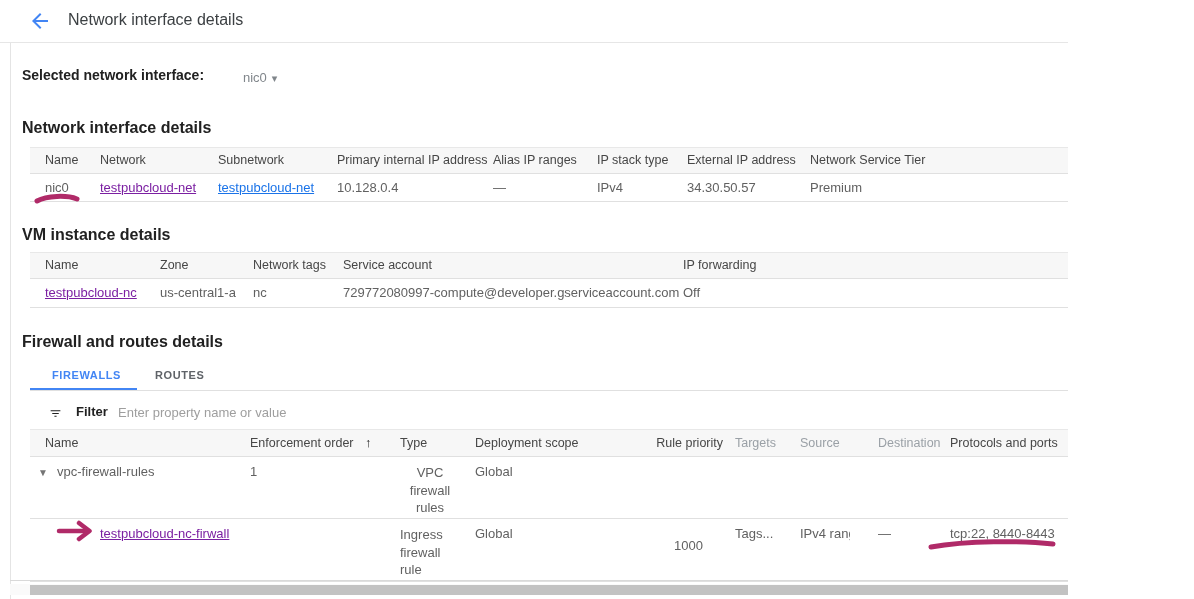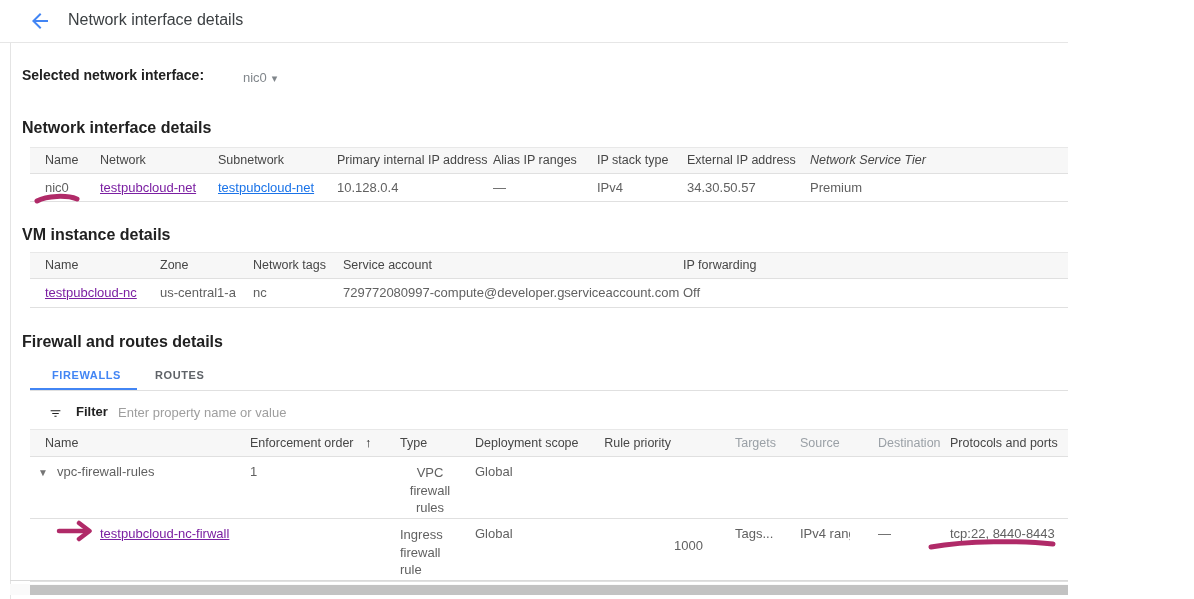--- a/index.html
+++ b/index.html
@@ -74,21 +74,21 @@
   <div class="section-h" style="left:22px;top:119px;">Network interface details</div>
   <div class="tbl" style="top:147px;">
     <div class="thead">
       <div class="hdr-cell" style="left:15px;">Name</div>
       <div class="hdr-cell" style="left:70px;">Network</div>
       <div class="hdr-cell" style="left:188px;">Subnetwork</div>
       <div class="hdr-cell" style="left:307px;">Primary internal IP address</div>
       <div class="hdr-cell" style="left:463px;">Alias IP ranges</div>
       <div class="hdr-cell" style="left:567px;">IP stack type</div>
       <div class="hdr-cell" style="left:657px;">External IP address</div>
-      <div class="hdr-cell" style="left:780px;font-style:italic;">Network Service Tier</div>
+      <div class="hdr-cell" style="left:780px;">Network Service Tier</div>
     </div>
     <div class="trow" style="height:27px;">
       <div class="cell vmid" style="left:15px;">nic0</div>
       <a class="cell vmid link visited" style="left:70px;">testpubcloud-net</a>
       <a class="cell vmid link blue" style="left:188px;">testpubcloud-net</a>
       <div class="cell vmid" style="left:307px;">10.128.0.4</div>
       <div class="cell vmid" style="left:463px;">—</div>
       <div class="cell vmid" style="left:567px;">IPv4</div>
       <div class="cell vmid" style="left:657px;">34.30.50.57</div>
       <div class="cell vmid" style="left:780px;">Premium</div>
@@ -129,21 +129,21 @@
 
   <div class="tbl" style="top:429px;">
     <div class="thead" style="height:26px;">
       <div class="hdr-cell" style="left:15px;line-height:26px;">Name</div>
       <div class="hdr-cell" style="left:220px;line-height:26px;">
         <span>Enforcement order</span>
         <span style="color:#212121;font-weight:bold;margin-left:8px;">↑</span>
       </div>
       <div class="hdr-cell" style="left:370px;line-height:26px;">Type</div>
       <div class="hdr-cell" style="left:445px;line-height:26px;">Deployment scope</div>
-      <div class="hdr-cell right" style="left:568px;width:73px;line-height:26px;text-align:right;">Rule priority</div>
+      <div class="hdr-cell right" style="left:620px;width:73px;line-height:26px;text-align:right;">Rule priority</div>
       <div class="hdr-cell grayed" style="left:705px;line-height:26px;">Targets</div>
       <div class="hdr-cell grayed" style="left:770px;line-height:26px;">Source</div>
       <div class="hdr-cell grayed" style="left:848px;line-height:26px;">Destination</div>
       <div class="hdr-cell" style="left:920px;line-height:26px;">Protocols and ports</div>
       <div class="hdr-cell" style="left:1080px;line-height:26px;">Primary</div>
     </div>
 
     <div class="trow" style="height:61px;">
       <div class="expander">▼</div>
       <div class="cell fw-top" style="left:27px;">vpc-firewall-rules</div>

